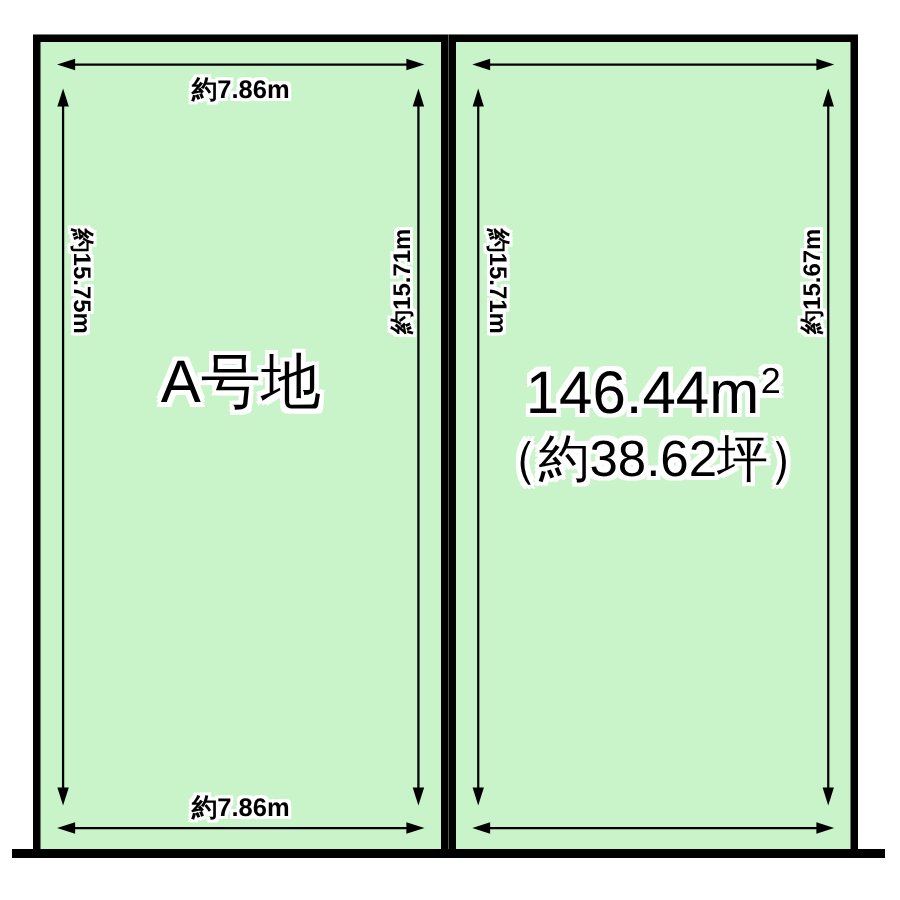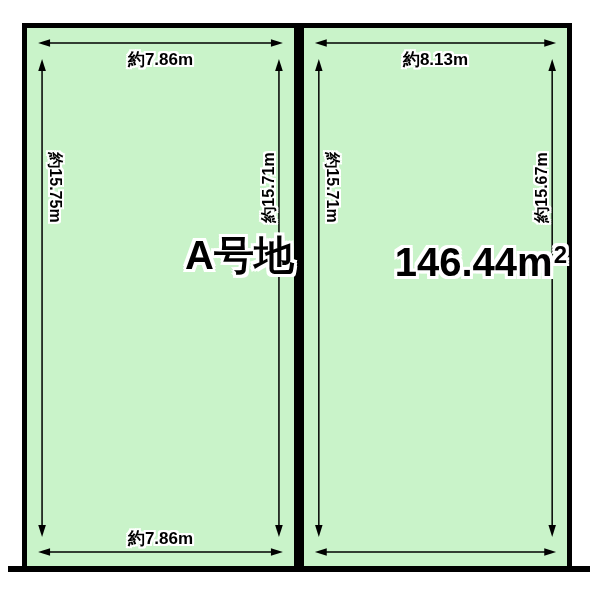--- a/index.html
+++ b/index.html
@@ -59,21 +59,21 @@
     display: flex; align-items: center; justify-content: center;
     font-size: 16px; font-weight: bold; color: #000;
   }
   .dim-side-left  { left: 12px; }
   .dim-side-right { right: 10px; }
   .rot-cw  { transform: rotate(90deg);  white-space: nowrap; }
   .rot-ccw { transform: rotate(-90deg); white-space: nowrap; }
 
   .plot-center {
     position: absolute; left: 0; right: 0; top: 205px;
-    text-align: right; color: #000; font-weight: bold;
+    text-align: center; color: #000; font-weight: normal;
   }
   .plot-name  { font-size: 40px; line-height: 44px; }
   .plot-area  { font-size: 40px; line-height: 44px; }
   .plot-area .sq {
     font-size: 24px;
     vertical-align: 13px;
     margin-left: 1px;
   }
   .plot-tsubo { font-size: 34px; line-height: 44px; }
 
@@ -135,28 +135,28 @@
       <polygon class="arrow-head" points="11,524 23,520.2 23,527.8"></polygon>
       <polygon class="arrow-head" points="255,524 243,520.2 243,527.8"></polygon>
       <line class="arrow-line" x1="15" y1="36" x2="15" y2="504"></line>
       <polygon class="arrow-head" points="15,31 11.2,43 18.8,43"></polygon>
       <polygon class="arrow-head" points="15,509 11.2,497 18.8,497"></polygon>
       <line class="arrow-line" x1="251" y1="36" x2="251" y2="504"></line>
       <polygon class="arrow-head" points="251,31 247.2,43 254.8,43"></polygon>
       <polygon class="arrow-head" points="251,509 247.2,497 254.8,497"></polygon>
     </svg>
 
-    <div class="dim-label dim-top halo2">約8.13m</div>
     <div class="dim-side dim-side-left">
       <span class="rot-cw halo2">約15.71m</span>
     </div>
     <div class="dim-side dim-side-right">
       <span class="rot-ccw halo2">約15.67m</span>
     </div>
 
     <div class="plot-center">
       <div class="plot-area halo3"><span>146.44m</span><span class="sq">2</span></div>
+      <div class="plot-tsubo halo3">（約38.62坪）</div>
     </div>
   </div>
 
   <div class="road"></div>
 
 </div>
 
 </body></html>

